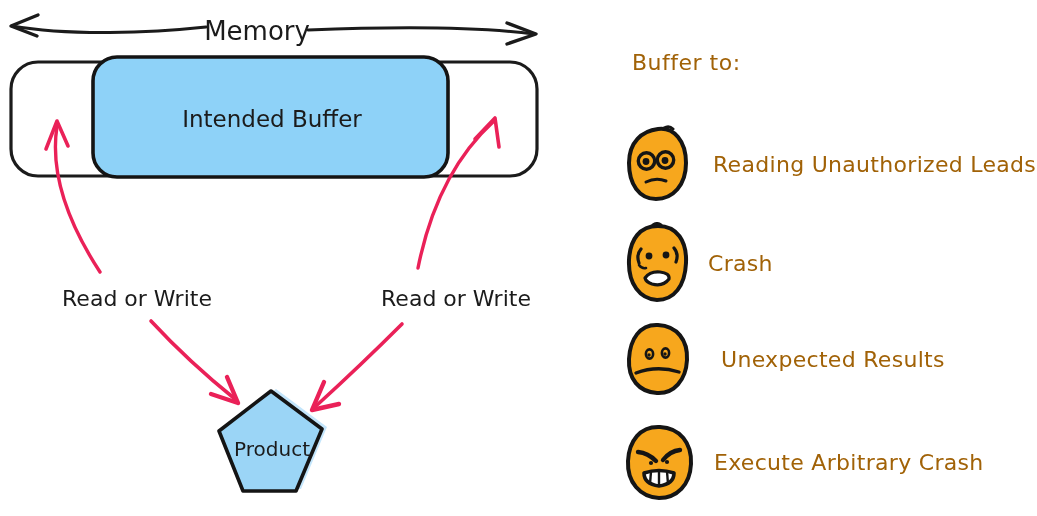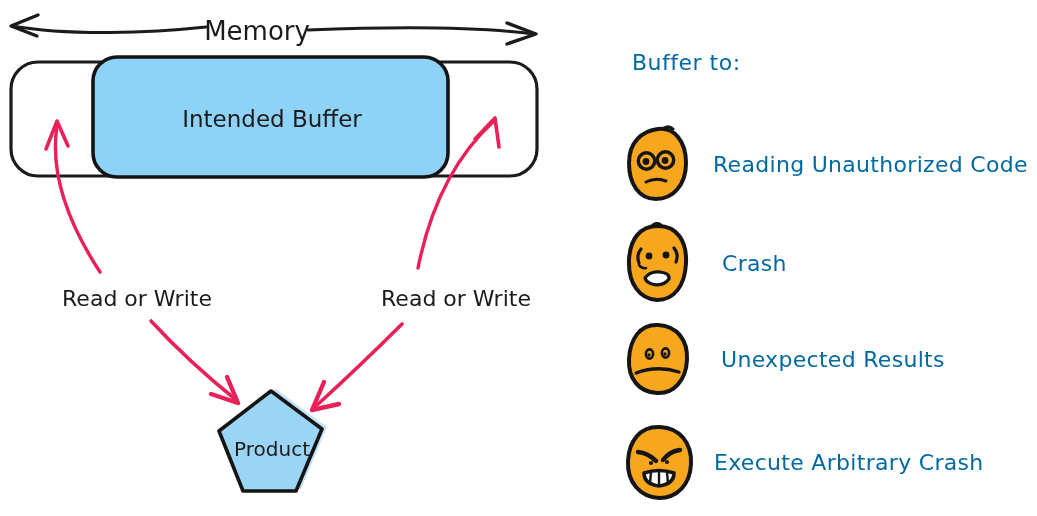--- a/index.html
+++ b/index.html
@@ -1,32 +1,32 @@
 <!DOCTYPE html>
 <html><head>
 <meta charset="utf-8">
 <style>
   html,body { margin:0; padding:0; background:#ffffff; }
   .canvas {
     position:relative; width:1037px; height:516px; background:#ffffff;
-    font-family:"DejaVu Sans", sans-serif; color:#0369a1; overflow:hidden;
+    font-family:"DejaVu Sans", sans-serif; color:#a16207; overflow:hidden;
   }
   .diagram-svg { position:absolute; left:0; top:0; }
   .diagram-svg text { font-family:"DejaVu Sans", sans-serif; fill:#1b1b1b; }
   .leads-heading {
     position:absolute; left:632px; top:50px;
     font-size:22px; letter-spacing:0.5px; white-space:nowrap;
   }
   .outcome-row {
     position:absolute; left:622px; display:flex; align-items:center;
   }
   .outcome-row svg { display:block; flex:0 0 auto; }
   .outcome-label { font-size:22px; white-space:nowrap; letter-spacing:0.3px; }
   .row-1 { top:124px; } .row-1 .outcome-label { margin-left:21px; }
-  .row-2 { top:222px; } .row-2 .outcome-label { margin-left:30px; }
+  .row-2 { top:222px; } .row-2 .outcome-label { margin-left:16px; }
   .row-3 { top:321px; } .row-3 .outcome-label { margin-left:29px; }
   .row-4 { top:424px; } .row-4 .outcome-label { margin-left:18px; }
 </style>
 </head>
 <body>
 
 <div class="canvas">
 
   <svg class="diagram-svg" width="560" height="516" viewBox="0 0 560 516">
 
@@ -78,21 +78,21 @@
   <div class="outcome-row row-1">
     <svg width="70" height="80" viewBox="0 0 70 80">
       <path d="M36,5 C52,3 64,17 64,39 C64,61 51,75 34,75 C17,75 7,60 7,39 C7,18 20,7 36,5 Z" stroke="#151515" stroke-width="4" fill="#f7a71d"></path>
       <path d="M42,4 Q47,1 51,5" fill="none" stroke="#151515" stroke-width="3" stroke-linecap="round"></path>
       <circle cx="24.5" cy="37" r="8.2" fill="none" stroke="#151515" stroke-width="3.4"></circle>
       <circle cx="43.5" cy="36" r="8.2" fill="none" stroke="#151515" stroke-width="3.4"></circle>
       <circle cx="24" cy="37.5" r="3.4" fill="#151515"></circle>
       <circle cx="43" cy="36.5" r="3.4" fill="#151515"></circle>
       <path d="M24,58 Q34,53 44,57" fill="none" stroke="#151515" stroke-width="3" stroke-linecap="round"></path>
     </svg>
-    <span class="outcome-label">Reading Unauthorized Code</span>
+    <span class="outcome-label">Reading Unauthorized Leads</span>
   </div>
 
   <div class="outcome-row row-2">
     <svg width="70" height="82" viewBox="0 0 70 82">
       <path d="M36,4 C55,4 65,19 64,41 C63,64 52,78 35,78 C18,77 6,62 7,38 C8,17 18,4 36,4 Z" stroke="#151515" stroke-width="4" fill="#f7a71d"></path>
       <path d="M31,3 Q35,0 39,3" fill="none" stroke="#151515" stroke-width="3" stroke-linecap="round"></path>
       <path d="M19,27 Q14,33 17,41" fill="none" stroke="#151515" stroke-width="3.2" stroke-linecap="round"></path>
       <path d="M52,26 Q57,32 54,40" fill="none" stroke="#151515" stroke-width="3.2" stroke-linecap="round"></path>
       <path d="M17,43 Q20,47 24,46" fill="none" stroke="#151515" stroke-width="2.6" stroke-linecap="round"></path>
       <circle cx="27" cy="34" r="3.4" fill="#151515"></circle>

